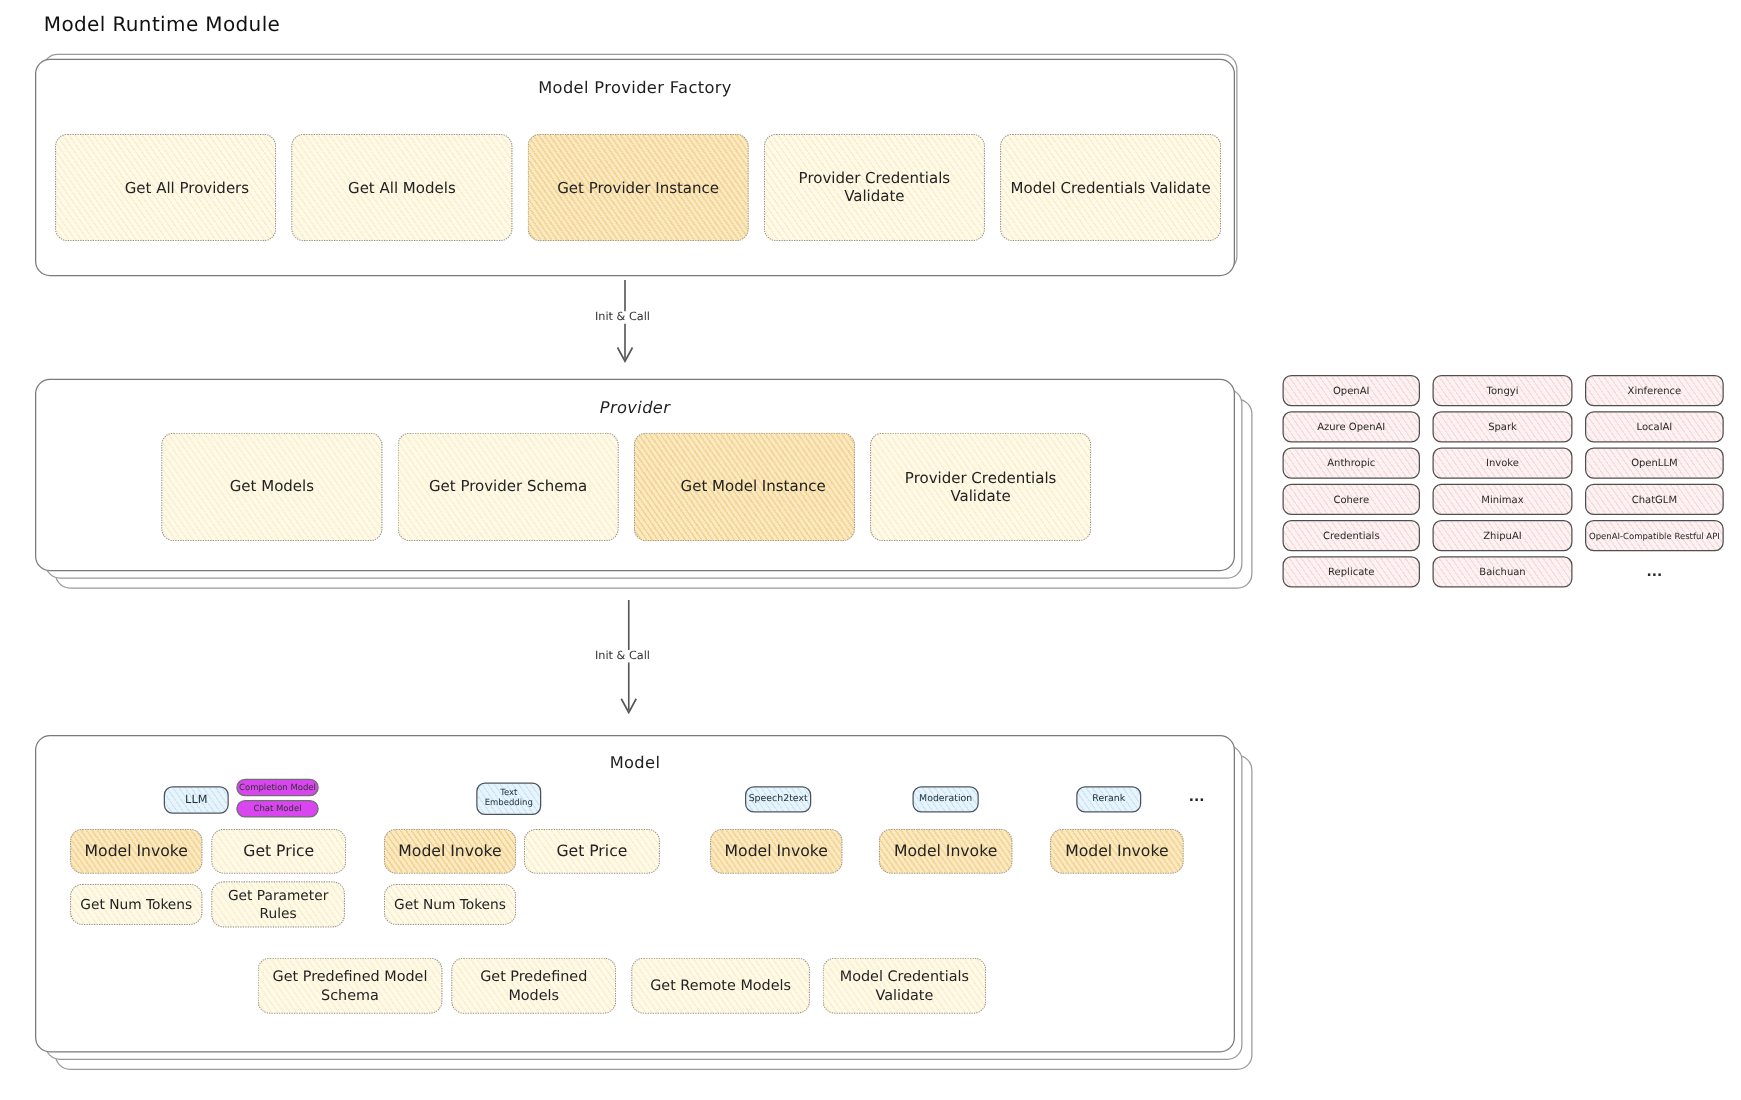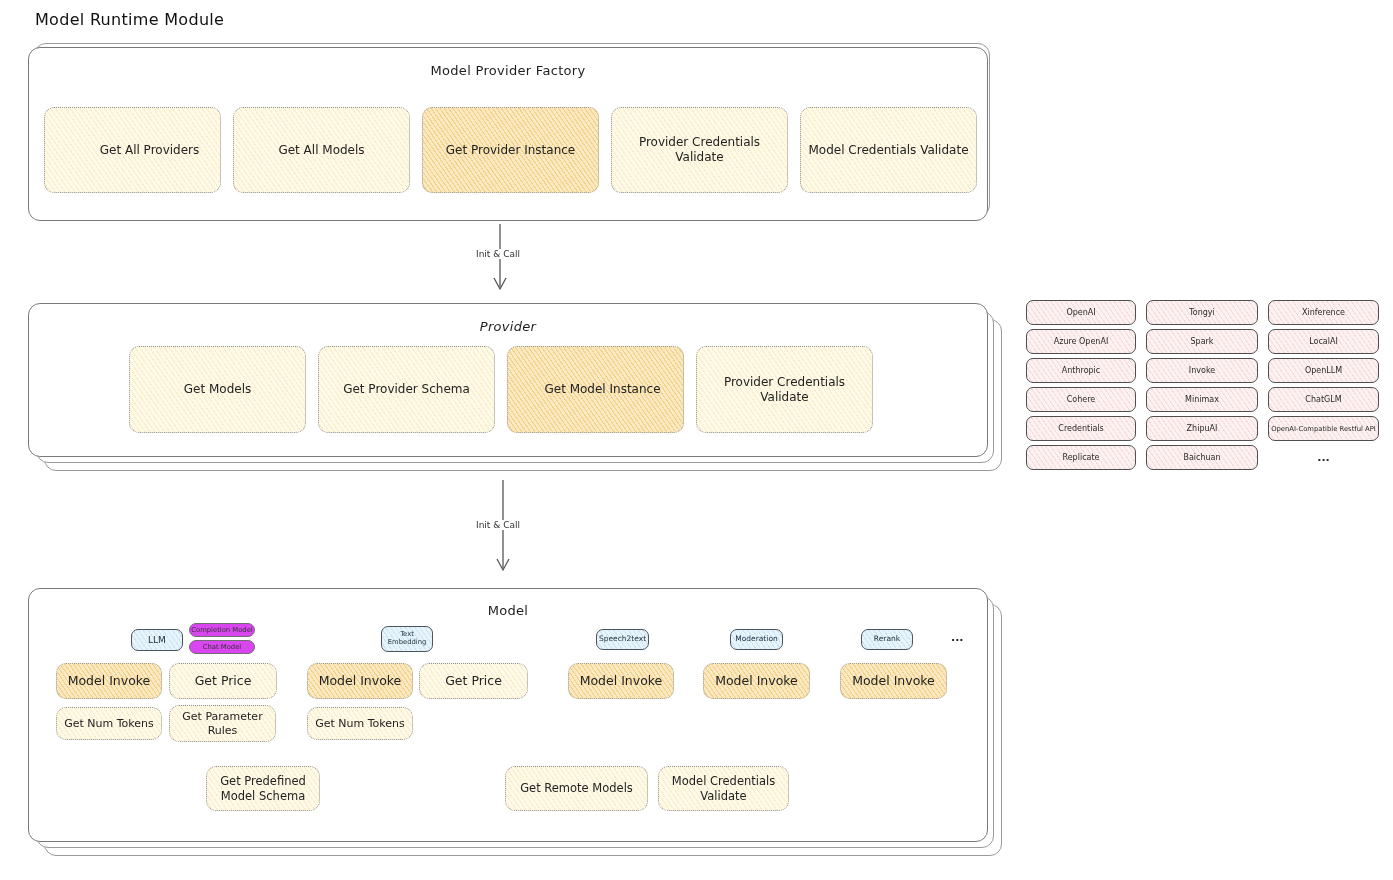--- a/index.html
+++ b/index.html
@@ -157,16 +157,17 @@
   <div class="btn hl" style="position:absolute;left:278px;top:74px;width:106px;height:36px;font-size:12.5px;">Model Invoke</div>
   <div class="btn" style="position:absolute;left:390px;top:74px;width:109px;height:36px;font-size:12.5px;">Get Price</div>
   <div class="btn hl" style="position:absolute;left:539px;top:74px;width:106px;height:36px;font-size:12.5px;">Model Invoke</div>
   <div class="btn hl" style="position:absolute;left:674px;top:74px;width:107px;height:36px;font-size:12.5px;">Model Invoke</div>
   <div class="btn hl" style="position:absolute;left:811px;top:74px;width:107px;height:36px;font-size:12.5px;">Model Invoke</div>
 
   <div class="btn" style="position:absolute;left:27px;top:118px;width:106px;height:33px;font-size:11px;">Get Num Tokens</div>
   <div class="btn" style="position:absolute;left:140px;top:116px;width:107px;height:37px;font-size:11px;">Get Parameter Rules</div>
   <div class="btn" style="position:absolute;left:278px;top:118px;width:106px;height:33px;font-size:11px;">Get Num Tokens</div>
 
-  <div class="btn" style="position:absolute;left:177px;top:177px;width:114px;height:45px;font-size:11.5px;">Get Predefined Model Schema</div>
+  <div class="btn" style="position:absolute;left:177px;top:177px;width:148px;height:45px;font-size:11.5px;">Get Predefined Model Schema</div>
+  <div class="btn" style="position:absolute;left:332px;top:177px;width:132px;height:45px;font-size:11.5px;">Get Predefined Models</div>
   <div class="btn" style="position:absolute;left:476px;top:177px;width:143px;height:45px;font-size:11.5px;">Get Remote Models</div>
   <div class="btn" style="position:absolute;left:629px;top:177px;width:131px;height:45px;font-size:11.5px;">Model Credentials Validate</div>
 </div>
 
 </body></html>

